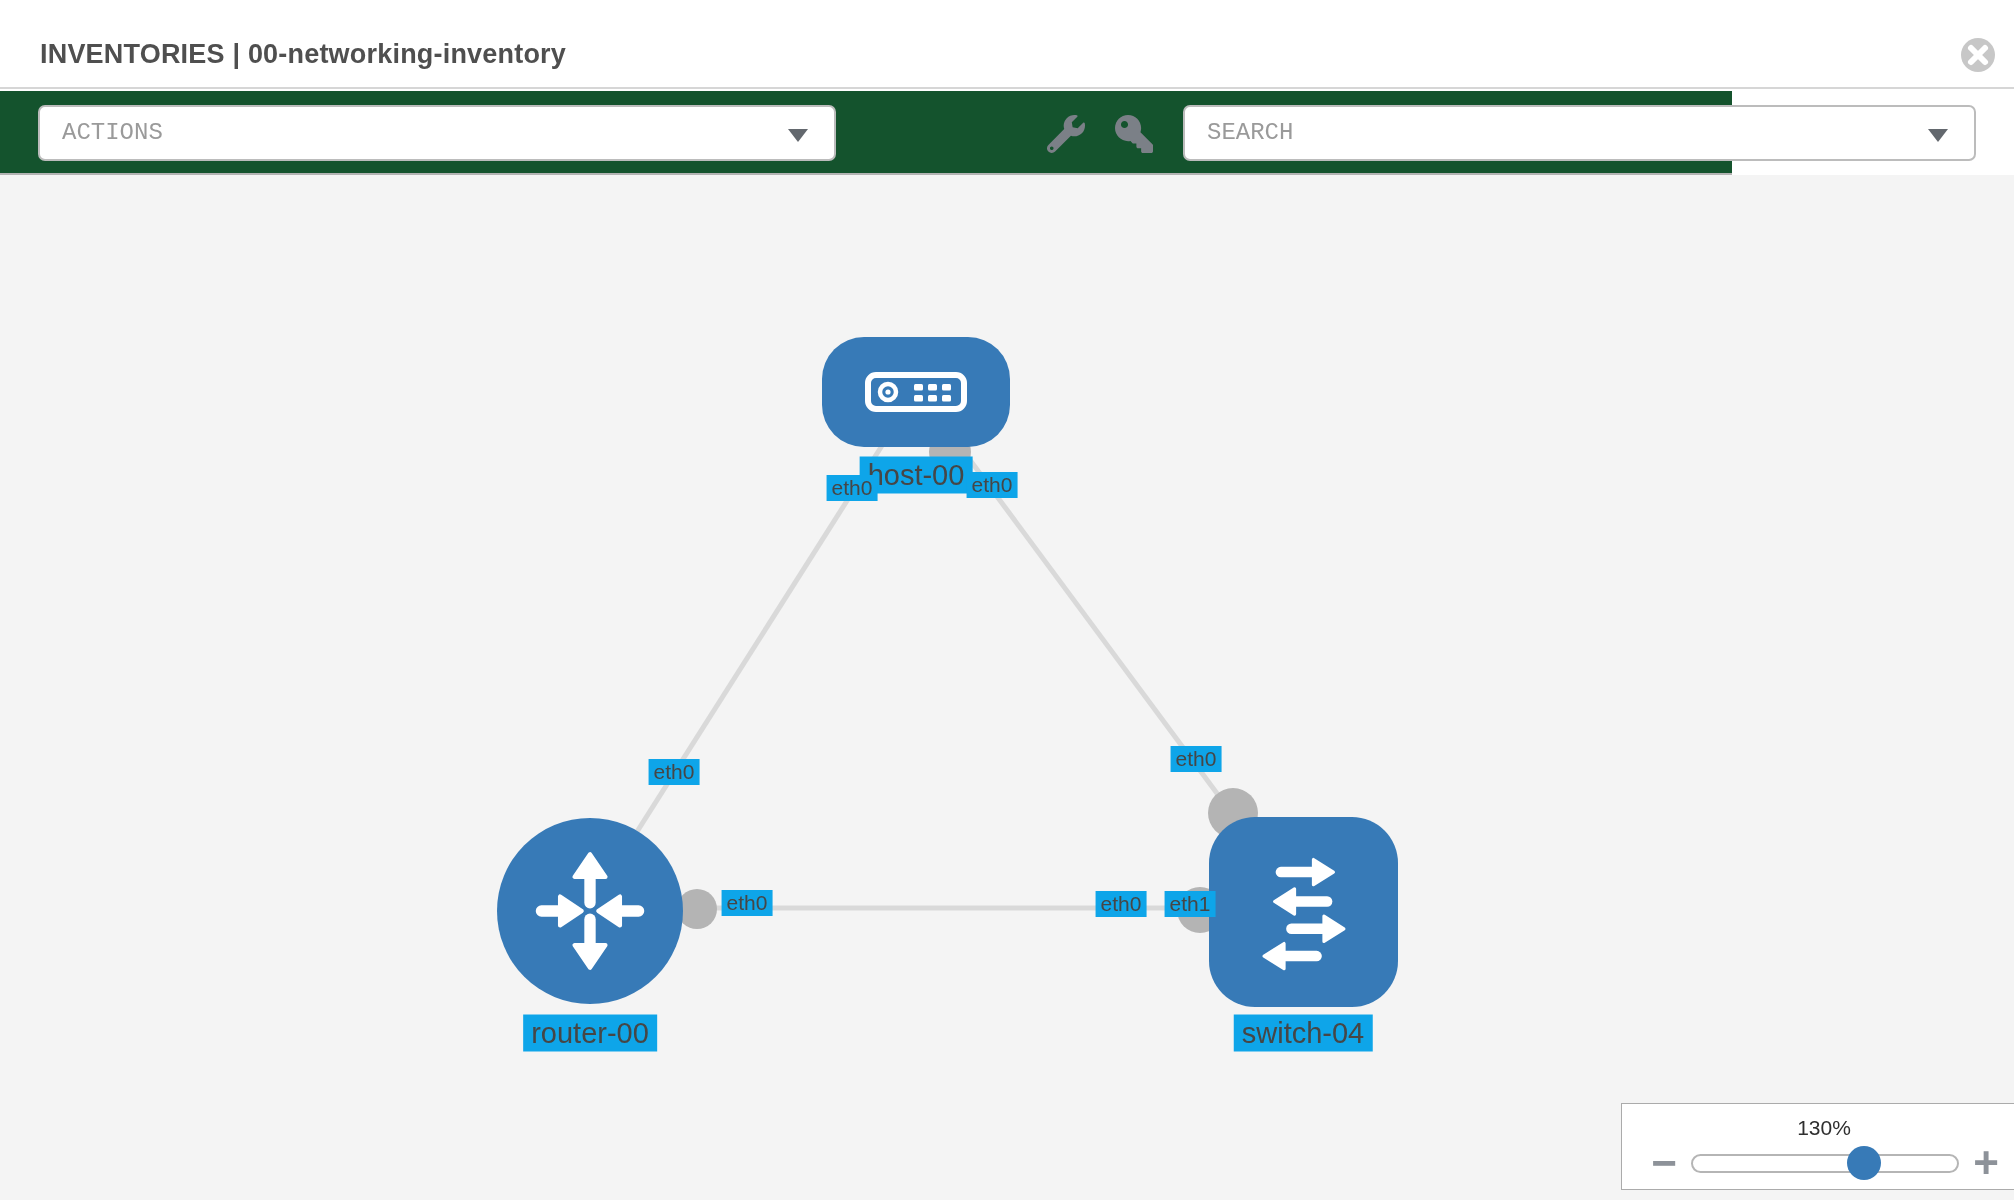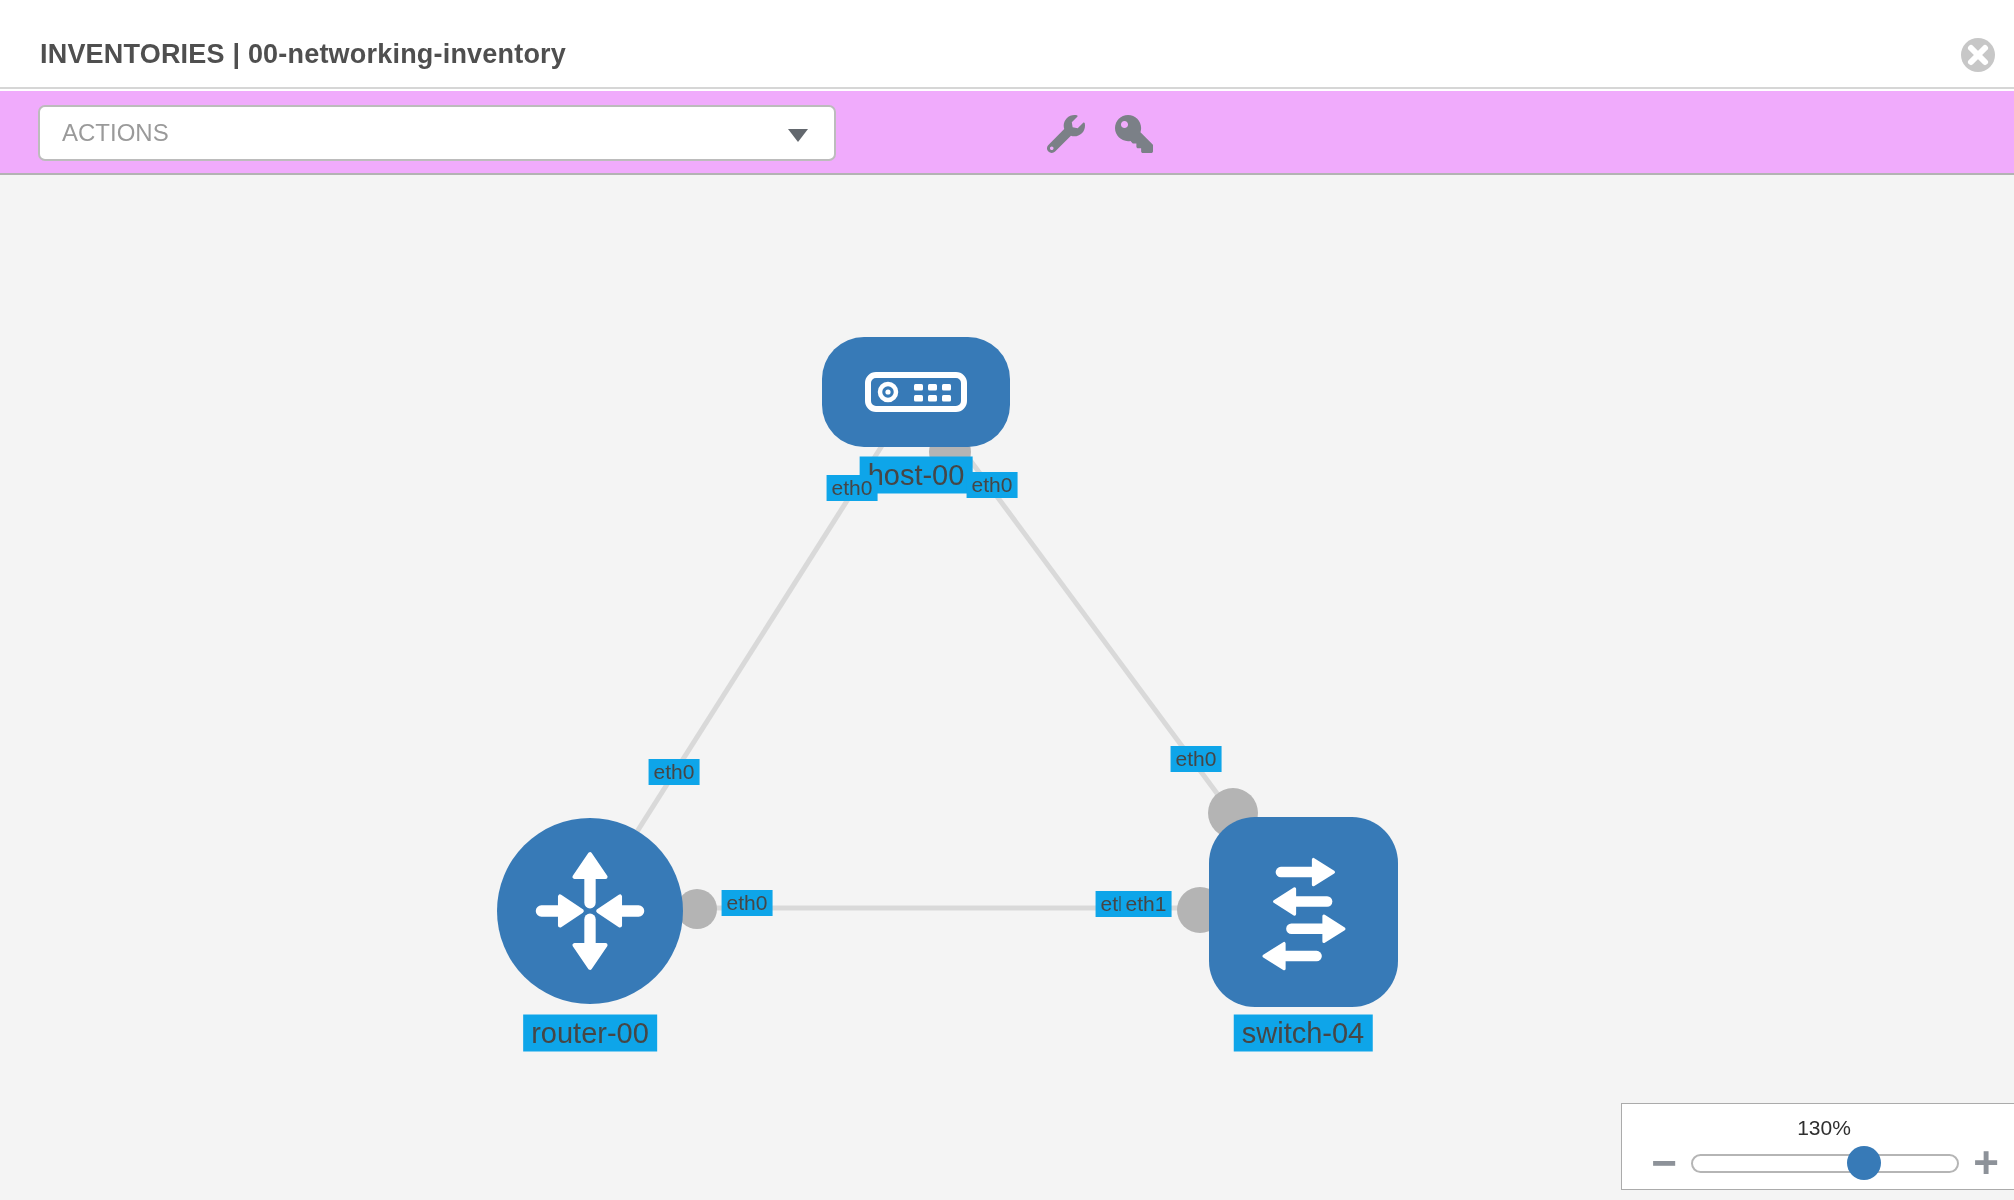--- a/index.html
+++ b/index.html
@@ -9,22 +9,22 @@
 
   
   .header { position:absolute; left:0; top:0; width:2014px; height:69px;
             background:#ffffff; border-bottom:2px solid #d6d6d6; }
   .title  { position:absolute; left:40px; top:0; line-height:69px;
             font-size:27px; font-weight:bold; color:#4f4f4f; letter-spacing:.2px; }
   .close-btn { position:absolute; right:18px; top:17px; width:36px; height:36px;
                cursor:pointer; }
 
   
-  .toolbar { position:absolute; left:0; top:71px; width:2014px; height:84px;
-             background:#f0abfc; border-bottom:2px solid #b3b3b3; }
+  .toolbar { position:absolute; left:0; top:71px; width:1732px; height:84px;
+             background:#14532d; border-bottom:2px solid #b3b3b3;font-family:Liberation Mono, monospace; }
   .dropdown { position:absolute; top:14px; height:56px; background:#fff;
               border:2px solid #bcbcbc; border-radius:7px; }
   .dd-actions { left:38px;  width:798px; }
   .dd-search  { left:1183px; width:793px; }
   .dd-label { position:absolute; left:22px; top:0; line-height:52px;
               font-size:24px; color:#9a9a9a; }
   .caret { position:absolute; right:26px; top:22px; width:0; height:0;
            border-left:10px solid transparent; border-right:10px solid transparent;
            border-top:13px solid #63686e; }
   .tb-icon { position:absolute; top:24px; width:38px; height:38px; cursor:pointer; }
@@ -52,21 +52,21 @@
   .port-label { font-size:21px; padding:1px 5px; }
   .lbl-host   { left:916px;  top:300px; }
   .lbl-router { left:590px;  top:858px; }
   .lbl-switch { left:1303px; top:858px; }
   .port-a { left:852px;  top:313px; }
   .port-b { left:992px;  top:310px; }
   .port-c { left:674px;  top:597px; }
   .port-d { left:747px;  top:728px; }
   .port-e { left:1196px; top:584px; }
   .port-f0 { left:1121px; top:729px; }
-  .port-f1 { left:1146px; top:729px; }
+  .port-f1 { left:1190px; top:729px; }
 
   
   .zoom-panel { position:absolute; left:1621px; top:1083px; width:393px; height:87px;
                 background:#fff; border:1px solid #ababab; border-right:none; z-index:5; }
   .zoom-value { position:absolute; left:202px; top:24px; transform:translate(-50%,-50%);
                 font-size:21px; color:#2f2f2f; }
   .zoom-minus, .zoom-plus { position:absolute; top:59px; transform:translate(-50%,-50%);
                 font-size:44px; font-weight:bold; color:#8d9299; cursor:pointer;
                 line-height:1; }
   .zoom-minus { left:42px; }
@@ -104,20 +104,24 @@
       </svg>
     </div>
     <div class="tb-icon ic-key">
       <svg viewBox="0 0 512 512">
         <g transform="translate(512,0) scale(-1,1)">
           <path d="M512 176.001C512 273.203 433.202 352 336 352c-11.22 0-22.19-1.062-32.827-3.069l-24.012 27.014A23.999 23.999 0 0 1 261.223 384H224v40c0 13.255-10.745 24-24 24h-40v40c0 13.255-10.745 24-24 24H24c-13.255 0-24-10.745-24-24v-78.059c0-6.365 2.529-12.47 7.029-16.971l161.802-161.802C163.108 213.814 160 195.271 160 176 160 78.798 238.797.001 335.999 0 433.488-.001 512 78.511 512 176.001zM336 128c0 26.51 21.49 48 48 48s48-21.49 48-48-21.49-48-48-48-48 21.49-48 48z"></path>
         </g>
       </svg>
     </div>
 
+    <div class="dropdown dd-search">
+      <span class="dd-label">SEARCH</span>
+      <span class="caret"></span>
+    </div>
   </div>
 
   <div class="canvas">
 
     <svg class="net-svg" width="2014" height="1045" viewBox="0 0 2014 1045">
       <line x1="890" y1="258" x2="600" y2="715"></line>
       <line x1="950" y1="258" x2="1233" y2="640"></line>
       <line x1="590" y1="733" x2="1240" y2="733"></line>
       <circle class="endpoint" cx="950" cy="277" r="21"></circle>
       <circle class="endpoint" cx="697" cy="734" r="20"></circle>

